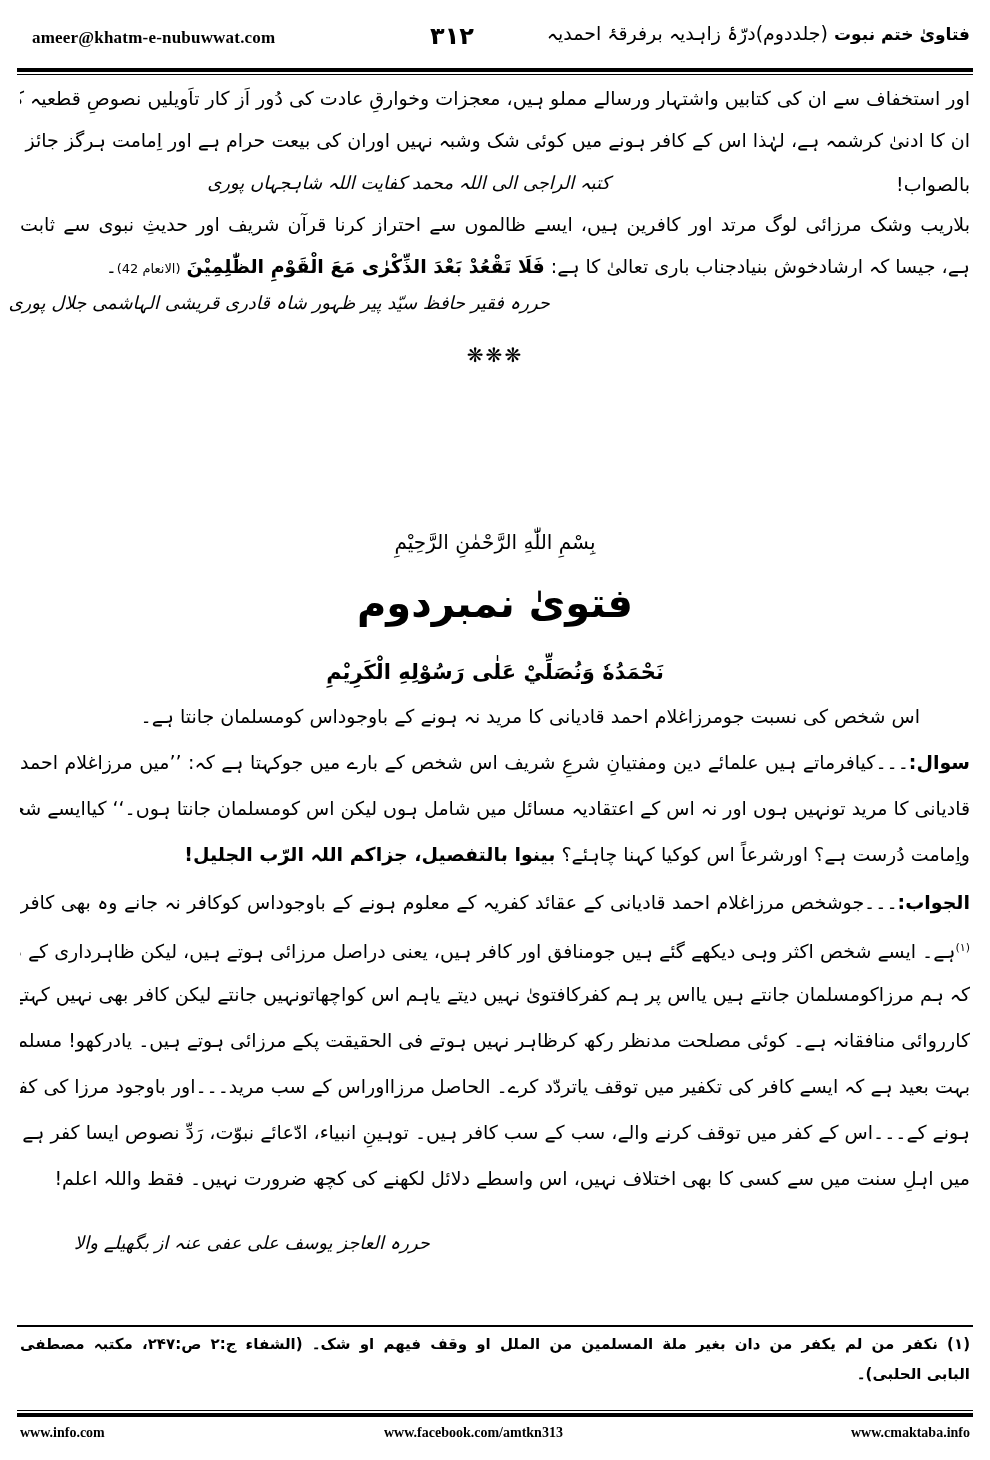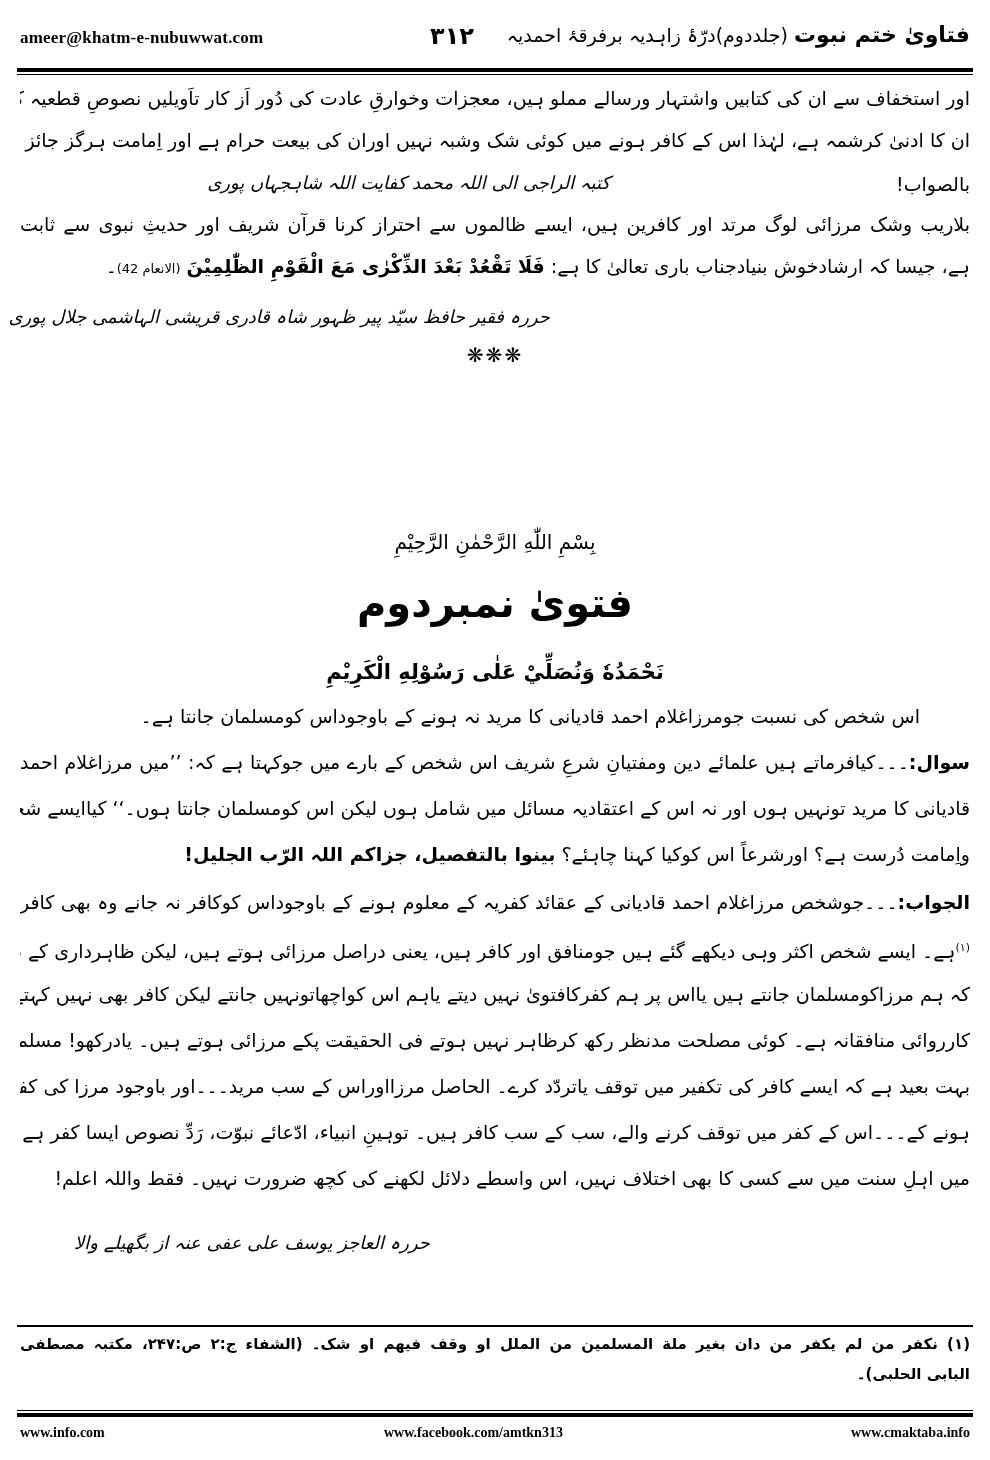--- a/index.html
+++ b/index.html
@@ -3,21 +3,21 @@
 <meta charset="utf-8">
 <style>
   html, body { margin: 0; padding: 0; background: #ffffff; }
   body { width: 990px; height: 1460px; position: relative; overflow: hidden; color: #000; font-family: "DejaVu Sans", sans-serif; }
   .abs { position: absolute; }
 
   
   .hdr-email { left: 20px; top: 4px; font-family: "Liberation Serif", serif; font-weight: bold; font-size: 17px; letter-spacing: 0.2px; }
   .hdr-page { left: 430px; top: 0px; font-family: "DejaVu Sans", sans-serif; font-weight: bold; font-size: 24px; }
   .hdr-title { right: 20px; top: 0px; direction: rtl; font-family: "DejaVu Sans", sans-serif; font-size: 19px; white-space: nowrap; }
-  .hdr-title .book { font-weight: bold; font-size: 22px; }
+  .hdr-title .book { font-weight: bold; font-size: 17px; }
   .rule-thick-top { left: 17px; right: 17px; top: 68px; height: 4px; background: #000; }
   .rule-thin-top  { left: 17px; right: 17px; top: 74px; height: 1px; background: #000; }
 
   
   .line { right: 20px; left: 20px; direction: rtl; text-align: justify; text-align-last: justify; font-family: "DejaVu Sans", sans-serif; font-size: 19px; white-space: nowrap; overflow: hidden; line-height: 36px; height: 40px; }
   .line.last { text-align-last: right; }
   .line.ind { right: 70px; }
   .sig { direction: rtl; font-family: "DejaVu Sans", sans-serif; font-size: 18px; font-style: italic; white-space: nowrap; }
   .center { left: 0; right: 0; text-align: center; direction: rtl; font-family: "DejaVu Sans", sans-serif; white-space: nowrap; }
   .sep { font-size: 20px; font-weight: bold; letter-spacing: 2px; }
@@ -38,41 +38,41 @@
   .rule-thin-bot  { left: 17px; right: 17px; top: 1410px; height: 1px; background: #000; }
   .rule-thick-bot { left: 17px; right: 17px; top: 1413px; height: 4px; background: #000; }
   .ftr { top: 1425px; font-family: "Liberation Serif", serif; font-weight: bold; font-size: 14px; }
   .ftr-left { left: 20px; }
   .ftr-mid { left: 340px; margin-left: 44px; }
   .ftr-right { right: 20px; }
 </style>
 </head>
 <body>
 
-<div class="abs hdr-email" style="top:28px;">ameer@khatm-e-nubuwwat.com</div>
+<div class="abs hdr-email" style="top:28px;margin-left:12px;">ameer@khatm-e-nubuwwat.com</div>
 <div class="abs hdr-page" style="top:22px;">۳۱۲</div>
 <div class="abs hdr-title" style="top:22px;">
   <span class="book">فتاویٰ ختم نبوت</span>
   <span>(جلددوم)</span><span>درّۂ زاہدیہ برفرقۂ احمدیہ</span>
 </div>
 <div class="abs rule-thick-top"></div>
 <div class="abs rule-thin-top"></div>
 
 <div class="abs line" style="top:80px;">اور استخفاف سے ان کی کتابیں واشتہار ورسالے مملو ہیں، معجزات وخوارقِ عادت کی دُور اَز کار تاَویلیں نصوصِ قطعیہ کی تحریفِ معنوی</div>
 <div class="abs line" style="top:122px;">ان کا ادنیٰ کرشمہ ہے، لہٰذا اس کے کافر ہونے میں کوئی شک وشبہ نہیں اوران کی بیعت حرام ہے اور اِمامت ہرگز جائز نہیں۔ واللہ اعلم</div>
 <div class="abs" style="top:166px; right:20px; direction:rtl; font-size:19px; line-height:36px;">بالصواب!</div>
 <div class="abs sig" style="top:172px; right:380px;">کتبہ الراجی الی اللہ محمد کفایت اللہ شاہجہاں پوری</div>
 
 <div class="abs line ind" style="top:206px; right:20px;">بلاریب وشک مرزائی لوگ مرتد اور کافرین ہیں، ایسے ظالموں سے احتراز کرنا قرآن شریف اور حدیثِ نبوی سے ثابت</div>
 <div class="abs" style="top:248px; right:20px; direction:rtl; font-size:19px; line-height:36px; white-space:nowrap;">
   <span>ہے، جیسا کہ ارشادخوش بنیادجناب باری تعالیٰ کا ہے:</span>
   <span class="verse">فَلَا تَقْعُدْ بَعْدَ الذِّكْرٰى مَعَ الْقَوْمِ الظّٰلِمِيْنَ</span>
   <span class="cite">(الانعام 42)</span><span>۔</span>
 </div>
-<div class="abs sig" style="top:292px; right:440px;margin-top:14px;">حررہ فقیر حافظ سیّد پیر ظہور شاہ قادری قریشی الہاشمی جلال پوری</div>
+<div class="abs sig" style="top:292px; right:440px;">حررہ فقیر حافظ سیّد پیر ظہور شاہ قادری قریشی الہاشمی جلال پوری</div>
 <div class="abs center sep" style="top:343px;">❋❋❋</div>
 
 <div class="abs center bismillah" style="top:530px;">بِسْمِ اللّٰهِ الرَّحْمٰنِ الرَّحِيْمِ</div>
 <div class="abs center fatwa-title" style="top:580px;">فتویٰ نمبردوم</div>
 <div class="abs center hamd" style="top:660px;">نَحْمَدُهٗ وَنُصَلِّيْ عَلٰى رَسُوْلِهِ الْكَرِيْمِ</div>
 
 <div class="abs" style="top:698px; right:70px; direction:rtl; font-size:19px; line-height:36px; white-space:nowrap;">اس شخص کی نسبت جومرزاغلام احمد قادیانی کا مرید نہ ہونے کے باوجوداس کومسلمان جانتا ہے۔</div>
 
 <div class="abs line" style="top:744px; right:20px;">
   <span class="bold">سوال:</span><span>۔۔۔کیافرماتے ہیں علمائے دین ومفتیانِ شرعِ شریف اس شخص کے بارے میں جوکہتا ہے کہ: ’’میں مرزاغلام احمد</span>

